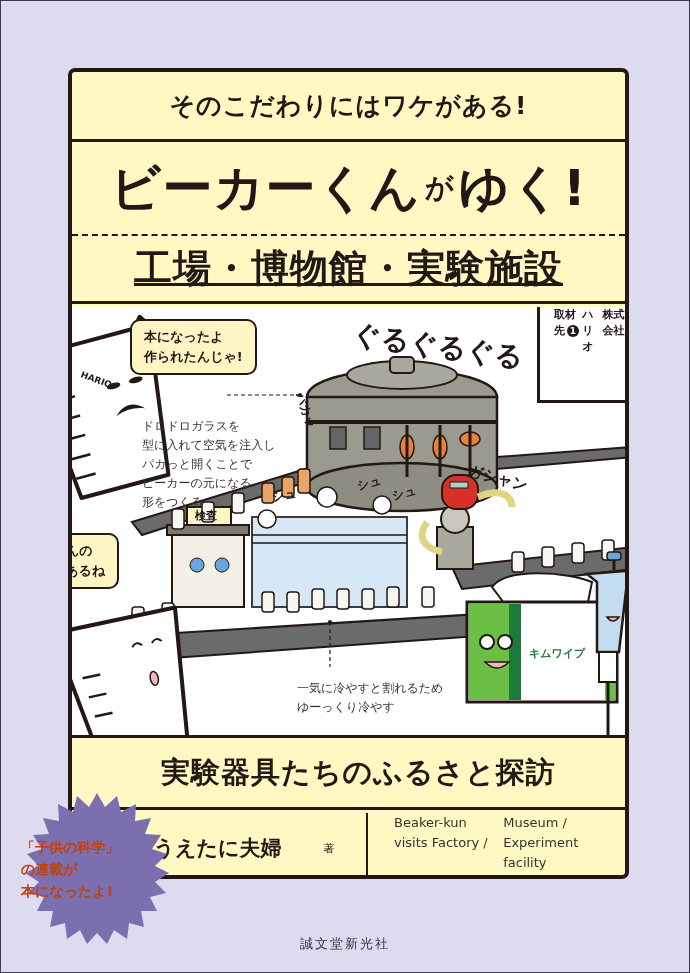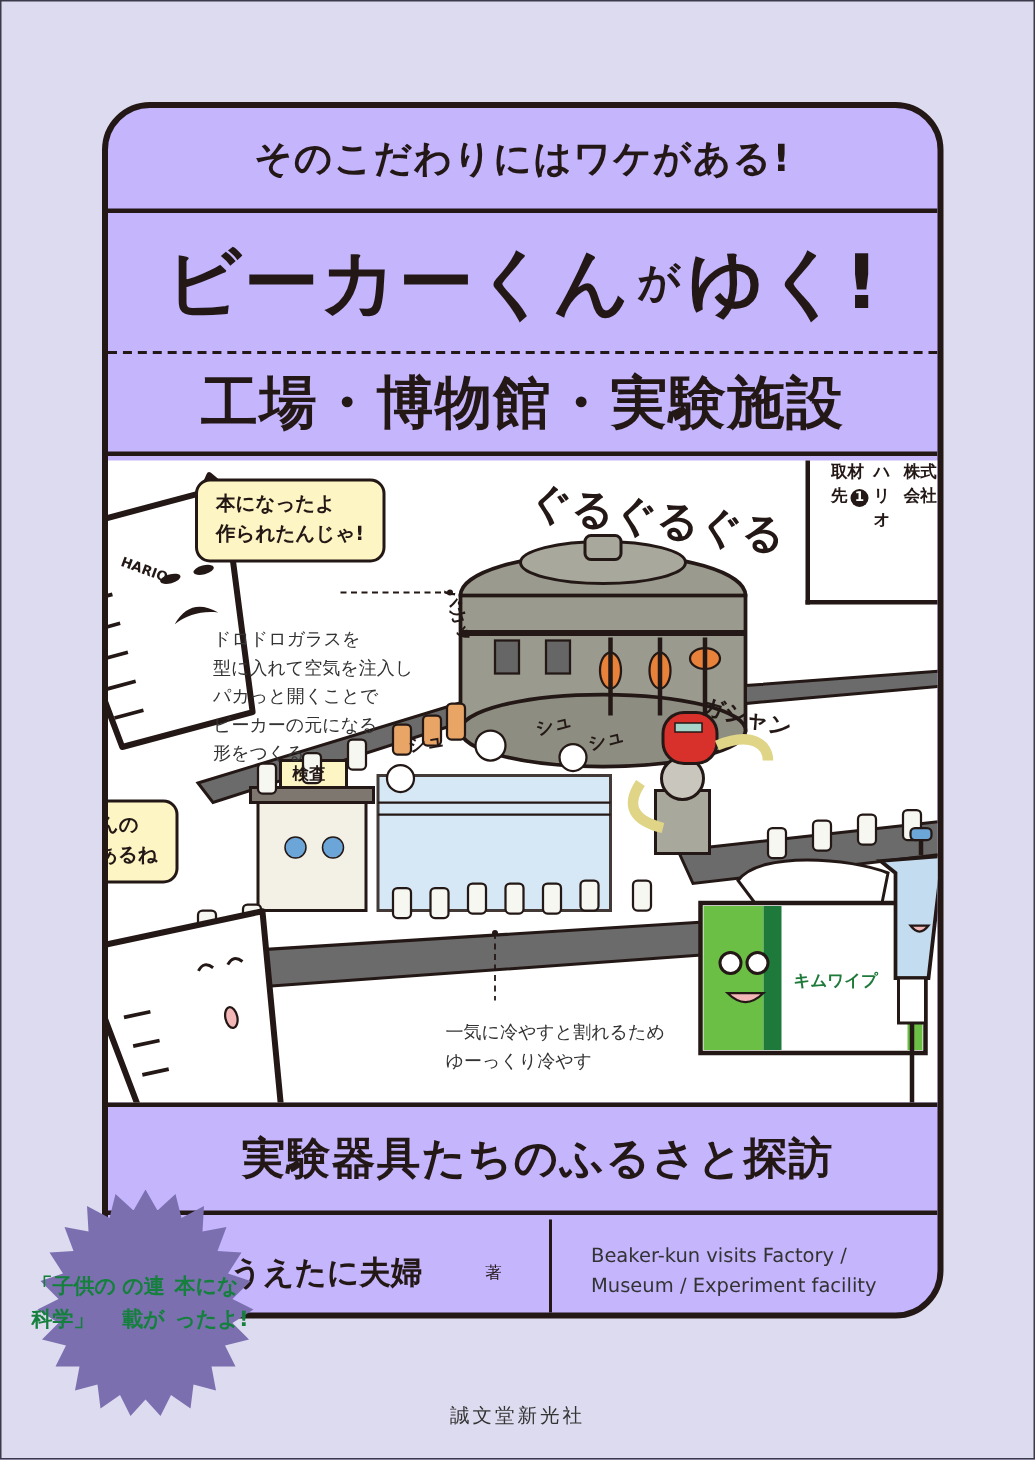--- a/index.html
+++ b/index.html
@@ -8,23 +8,23 @@
     position: relative;
     background: #dddbef;
     font-family: "DejaVu Sans", sans-serif;
     color: #231815;
     border: 1px solid #3a3a4a;
   }
   .frame {
     position: absolute;
     left: 67px; top: 67px;
     width: 561px; height: 811px;
-    background: #c4b5fd;
+    background: #fef9c3;
     border: 4px solid #231815;
-    border-radius: 32px;
+    border-radius: 7px;
     overflow: hidden;
   }
   .row { position: absolute; left: 0; right: 0; }
   .tagline {
     top: 0; height: 70px;
     display: flex; align-items: center; justify-content: center;
     font-size: 25px; font-weight: bold; letter-spacing: 1px;
     border-bottom: 3px solid #231815;
   }
   .title {
@@ -35,20 +35,21 @@
   .title .small { font-size: 28px; margin: 0 4px; align-self: center; }
   .dash {
     top: 162px; height: 0;
     border-top: 2px dashed #231815;
   }
   .subtitle {
     top: 164px; height: 68px;
     display: flex; align-items: center; justify-content: center;
     font-size: 38px; font-weight: bold; letter-spacing: 1px;
     border-bottom: 3px solid #231815;
+    text-decoration: underline;
   }
   .illust {
     top: 235px; height: 428px;
     background: #ffffff;
   }
   .visit-box {
     position: absolute; right: -4px; top: 0;
     width: 92px; height: 96px;
     border-left: 3px solid #231815; border-bottom: 3px solid #231815;
     display: flex; flex-direction: row; justify-content: center;
@@ -69,21 +70,21 @@
     padding-left: 20px;
   }
   .credit-row { top: 741px; height: 70px; display: flex; }
   .author {
     width: 296px; border-right: 2px solid #231815;
     display: flex; align-items: center; justify-content: center;
     font-size: 21px; font-weight: bold; padding-left: 50px; gap: 36px;
   }
   .author .chosha { font-size: 11px; margin-left: 6px; font-weight: normal; }
   .english {
-    flex: 1; display: flex; flex-direction: column; justify-content: center;
+    flex: 1; display: flex; flex-direction: row; justify-content: center;
     padding-left: 26px; font-size: 13px; line-height: 20px;
     font-family: "DejaVu Sans", sans-serif; color: #333;
   }
   .publisher {
     position: absolute; left: 0; right: 0; top: 934px;
     text-align: center; font-size: 13px; letter-spacing: 2px; color: #333;
   }
   .bubble {
     position: absolute; background: #fdf5c4;
     border: 2px solid #231815; border-radius: 10px;
@@ -93,22 +94,22 @@
   .note {
     position: absolute; font-size: 12px; line-height: 19px; color: #333;
   }
   .sfx { position: absolute; font-weight: bold; color: #231815; }
   .starburst {
     position: absolute; left: 20px; top: 792px;
     width: 152px; height: 152px;
   }
   .starburst-text {
     position: absolute; left: 20px; top: 792px; width: 152px; height: 152px;
-    display: flex; flex-direction: row; align-items: center; justify-content: center;
-    color: #15803d; font-size: 14px; font-weight: bold; line-height: 22px;
+    display: flex; flex-direction: column; justify-content: center;
+    color: #c2410c; font-size: 14px; font-weight: bold; line-height: 22px;
   }
 </style>
 </head>
 <body>
 
 <div class="frame">
 
   <div class="row tagline">そのこだわりにはワケがある!</div>
 
   <div class="row title">

